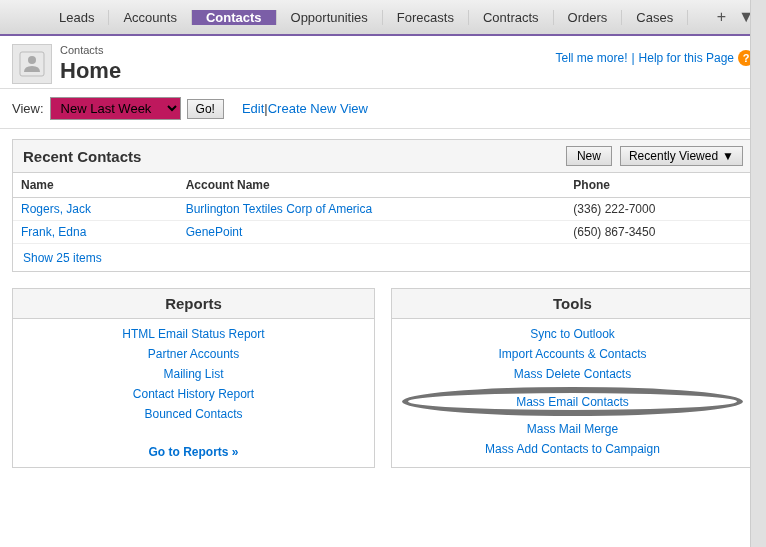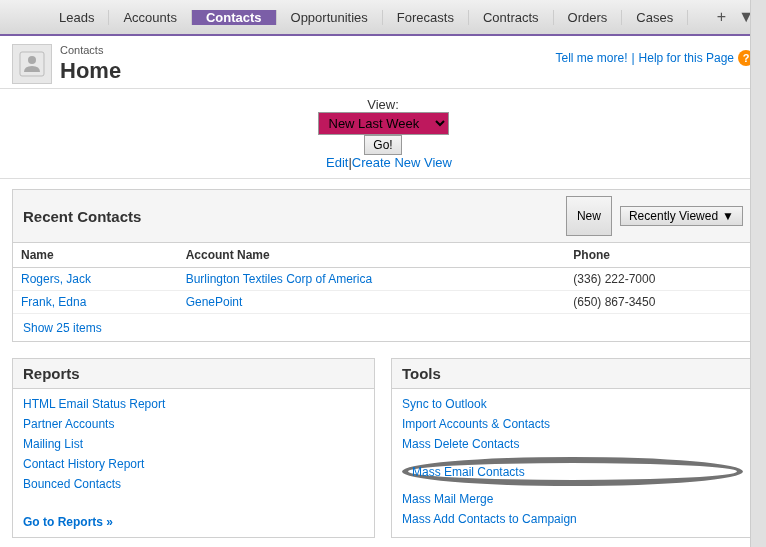--- a/index.html
+++ b/index.html
@@ -98,22 +98,22 @@
       justify-content: center;
       font-size: 11px;
       font-weight: bold;
     }
 
     
     .view-bar {
       display: flex;
       align-items: center;
       padding: 8px 12px;
+      gap: 6px;
       border-bottom: 1px solid #ddd;
-      flex-direction: column;
     }
     .view-label { font-size: 13px; }
     .view-select {
       padding: 2px 6px;
       font-size: 13px;
       border: 1px solid #999;
       background: #be185d;
       cursor: pointer;
     }
     .view-go-btn {
@@ -149,21 +149,21 @@
       font-size: 15px;
       font-weight: bold;
       color: #333;
     }
     .section-controls {
       display: flex;
       align-items: center;
       gap: 8px;
     }
     .new-btn {
-      padding: 12px 10px;
+      padding: 2px 10px;
       font-size: 12px;
       border: 1px solid #999;
       background: linear-gradient(to bottom, #f5f5f5, #ddd);
       cursor: pointer;
     }
     .recently-viewed-btn {
       padding: 2px 8px;
       font-size: 12px;
       border: 1px solid #999;
       background: linear-gradient(to bottom, #f5f5f5, #ddd);
@@ -196,20 +196,21 @@
 
     .show-items {
       padding: 6px 10px;
     }
     .show-items a { color: #0070d2; text-decoration: none; font-size: 12px; }
 
     
     .bottom-sections {
       display: flex;
       gap: 16px;
+      text-align: center;
     }
     .bottom-box {
       flex: 1;
       border: 1px solid #d0d0d0;
     }
     .bottom-box-header {
       padding: 6px 10px;
       background: #f5f5f5;
       border-bottom: 1px solid #d0d0d0;
       font-size: 15px;

